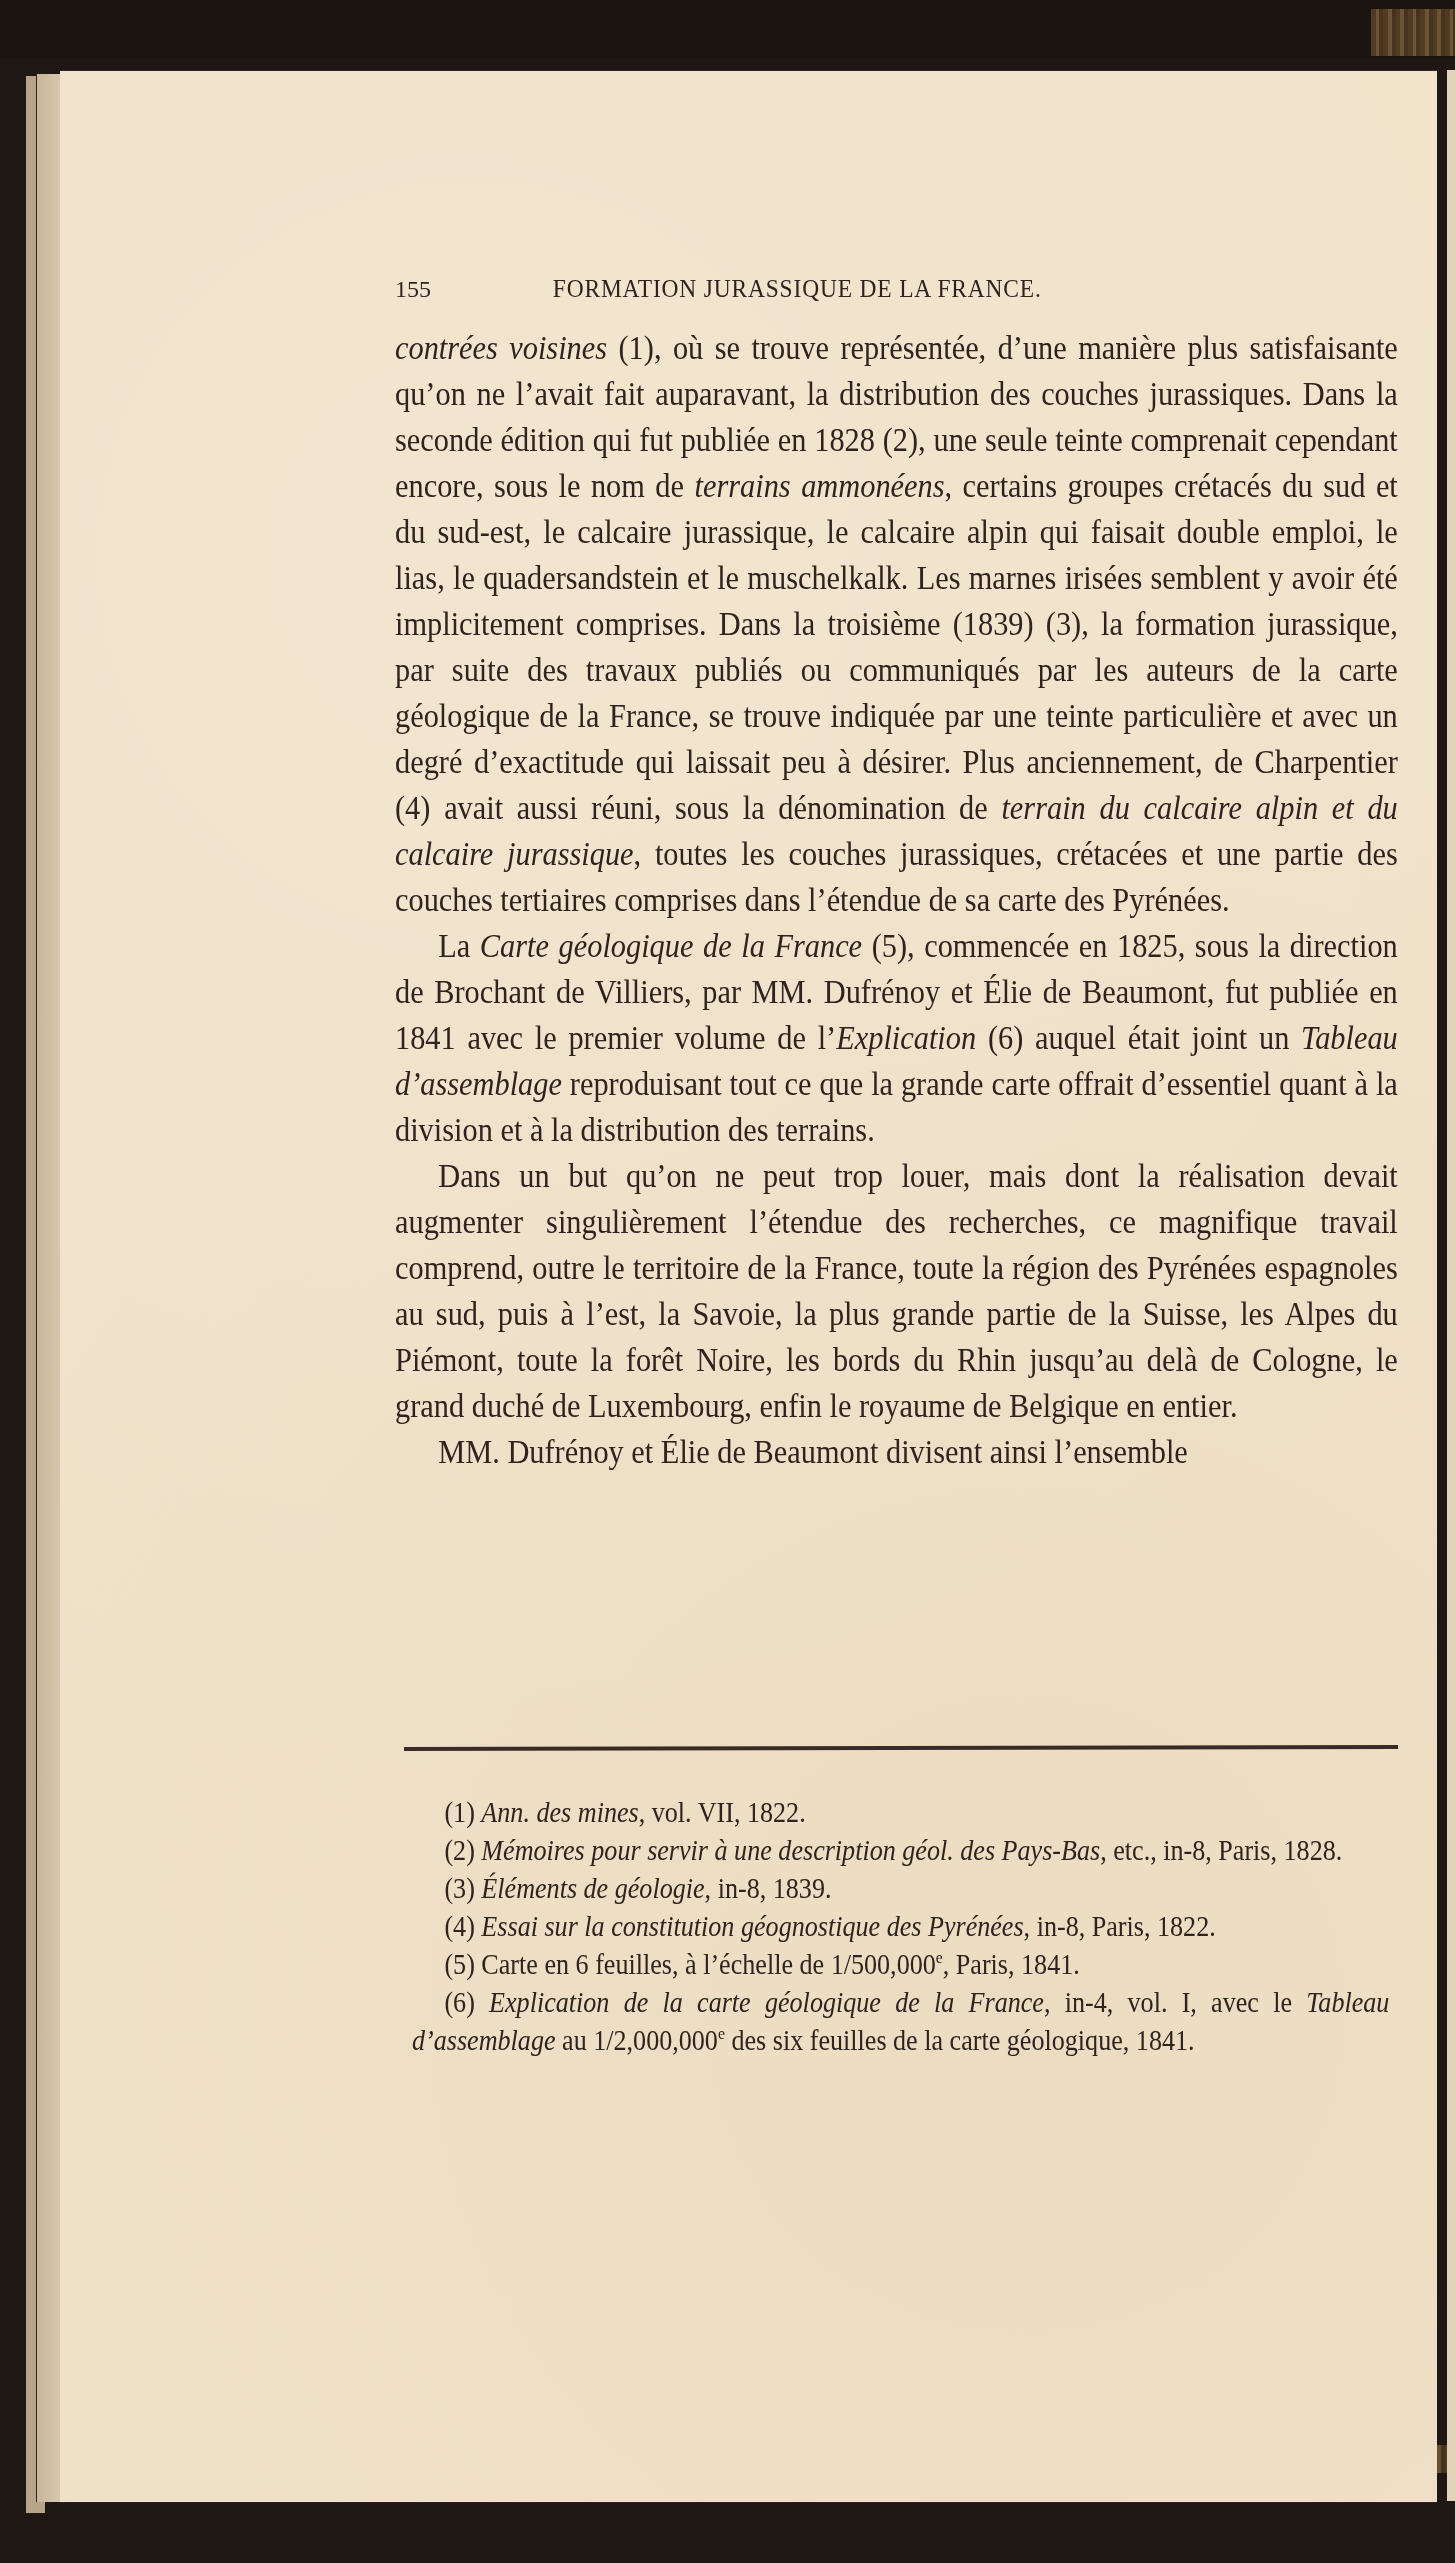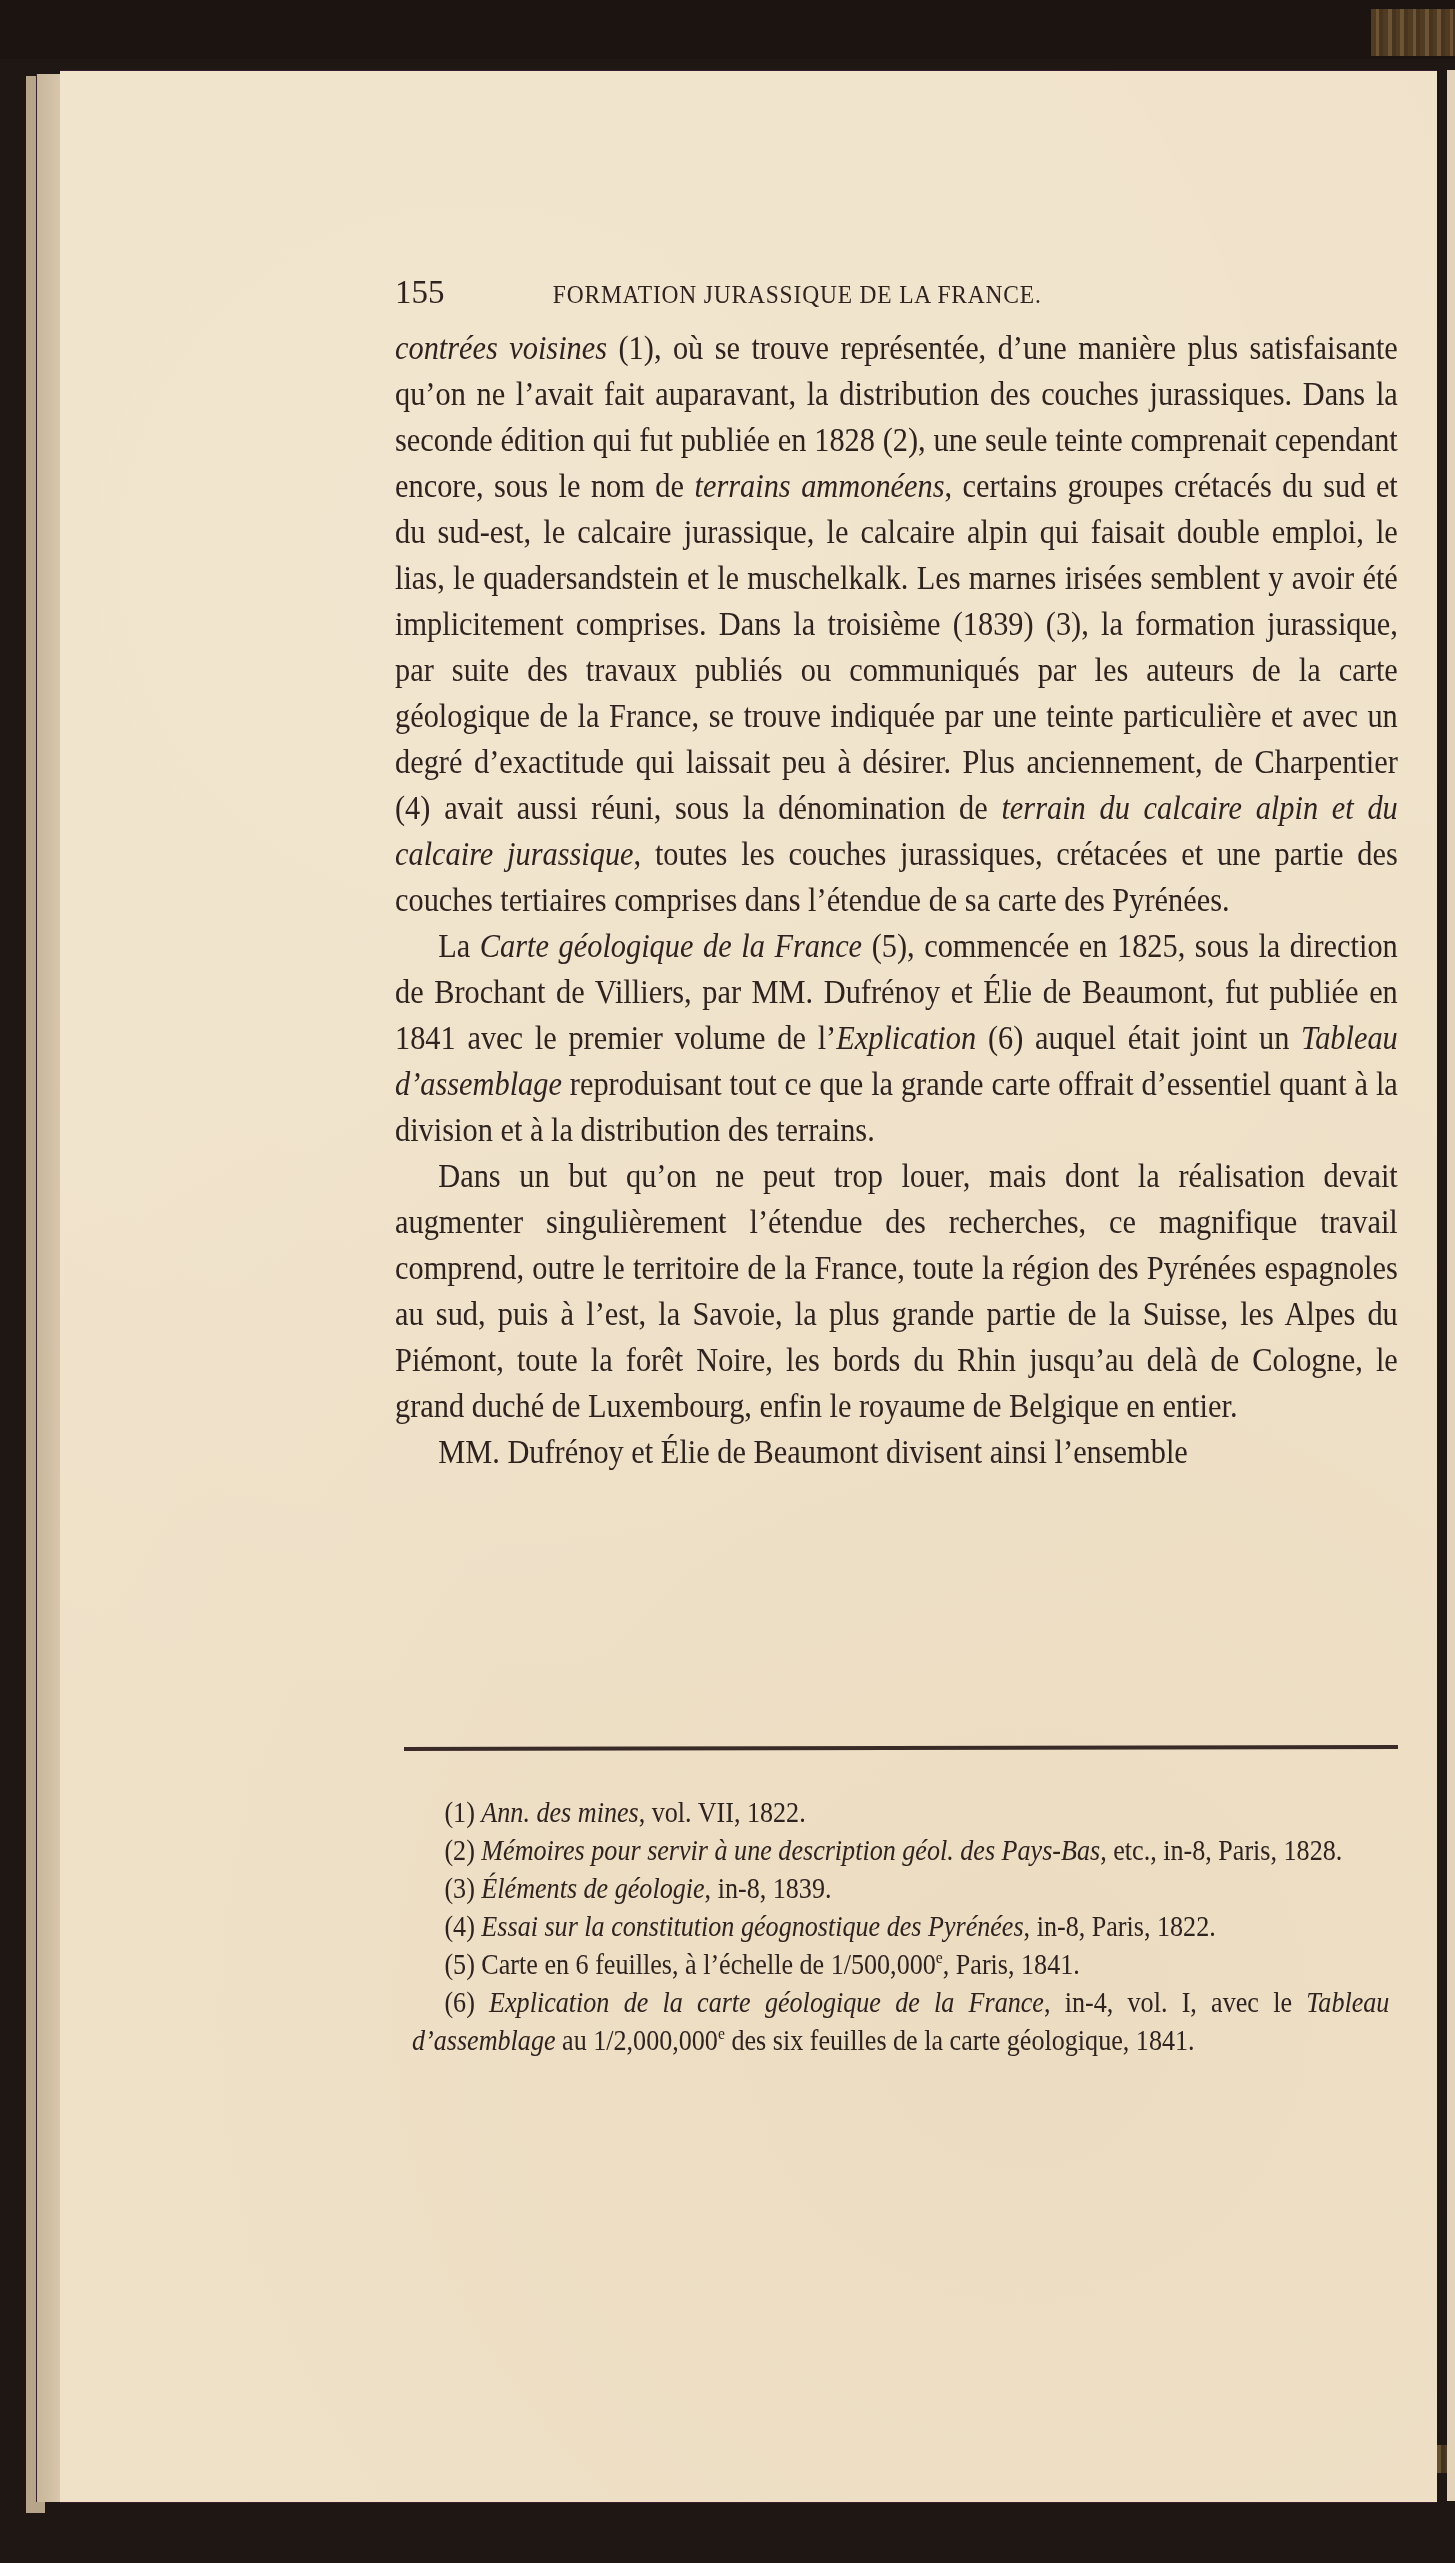--- a/index.html
+++ b/index.html
@@ -74,21 +74,21 @@
     .running-head {
       display: flex;
       align-items: baseline;
       font-size: 25.5px;
       letter-spacing: 0.9px;
       margin-bottom: 13.2px;
       height: 38px;
     }
     .running-head .page-number {
       width: 132px;
-      font-size: 33px;
+      font-size: 24px;
       letter-spacing: 0;
     }
     .running-head .head-title {
       flex: 1;
       text-align: left;
       padding-left: 28px;
       font-family: "Liberation Serif", "DejaVu Serif", serif;
       text-transform: uppercase;
       transform: scaleX(0.92);
       transform-origin: left;

